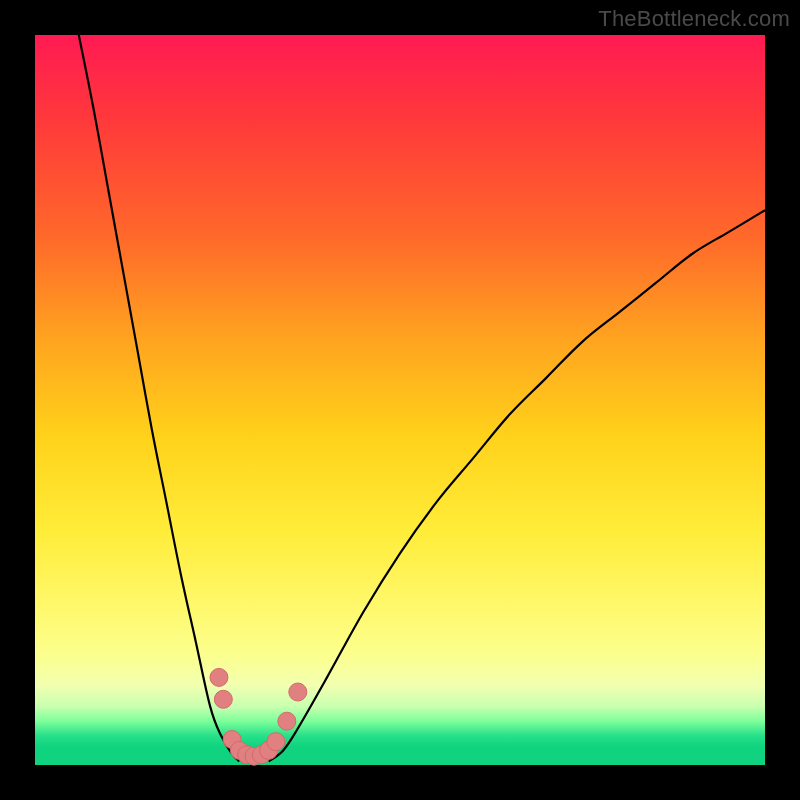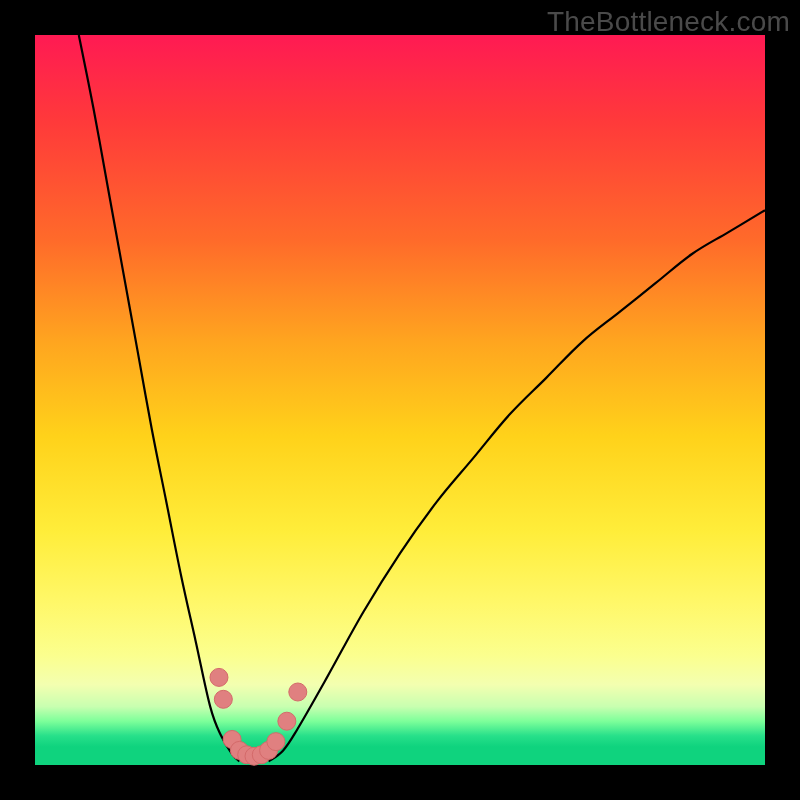--- a/index.html
+++ b/index.html
@@ -42,21 +42,21 @@
       #27e08a 96%,
       #0fd37e 97.5%,
       #0fd37e 100%
     );
   }
   .watermark {
     position: absolute;
     top: 6px;
     right: 10px;
     color: #4a4a4a;
-    font-size: 28px;
+    font-size: 22px;
     font-weight: 400;
     letter-spacing: 0.2px;
     user-select: none;
   }
   svg.curve {
     position: absolute;
     left: 0;
     top: 0;
     width: 730px;
     height: 730px;

